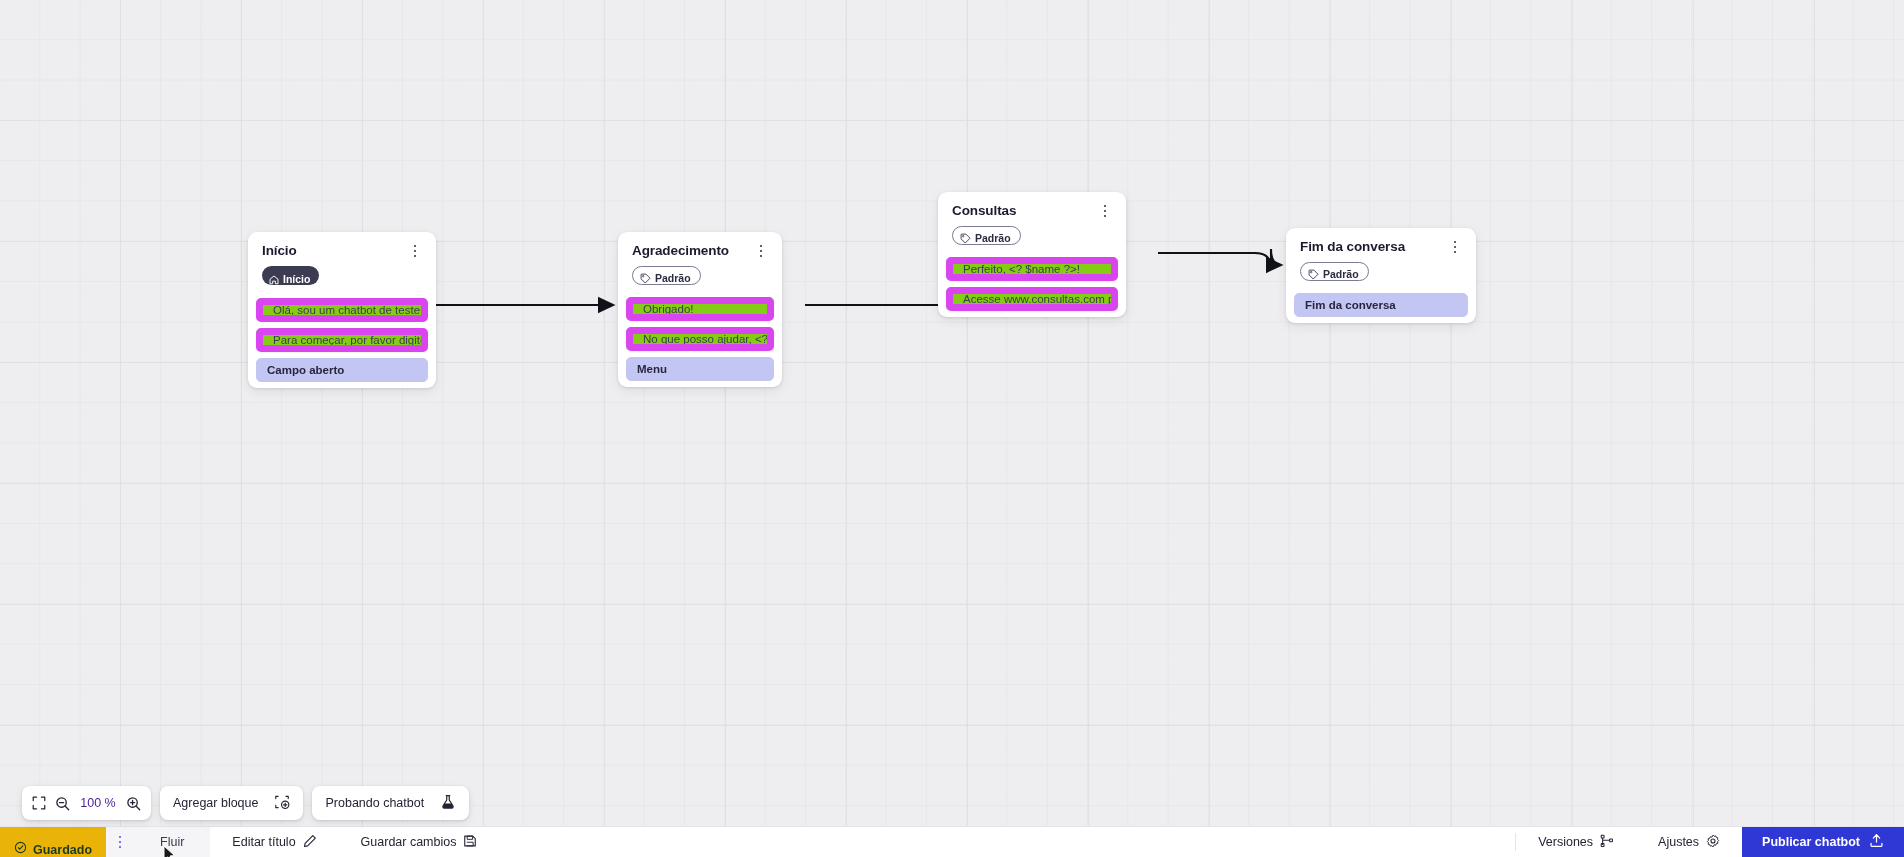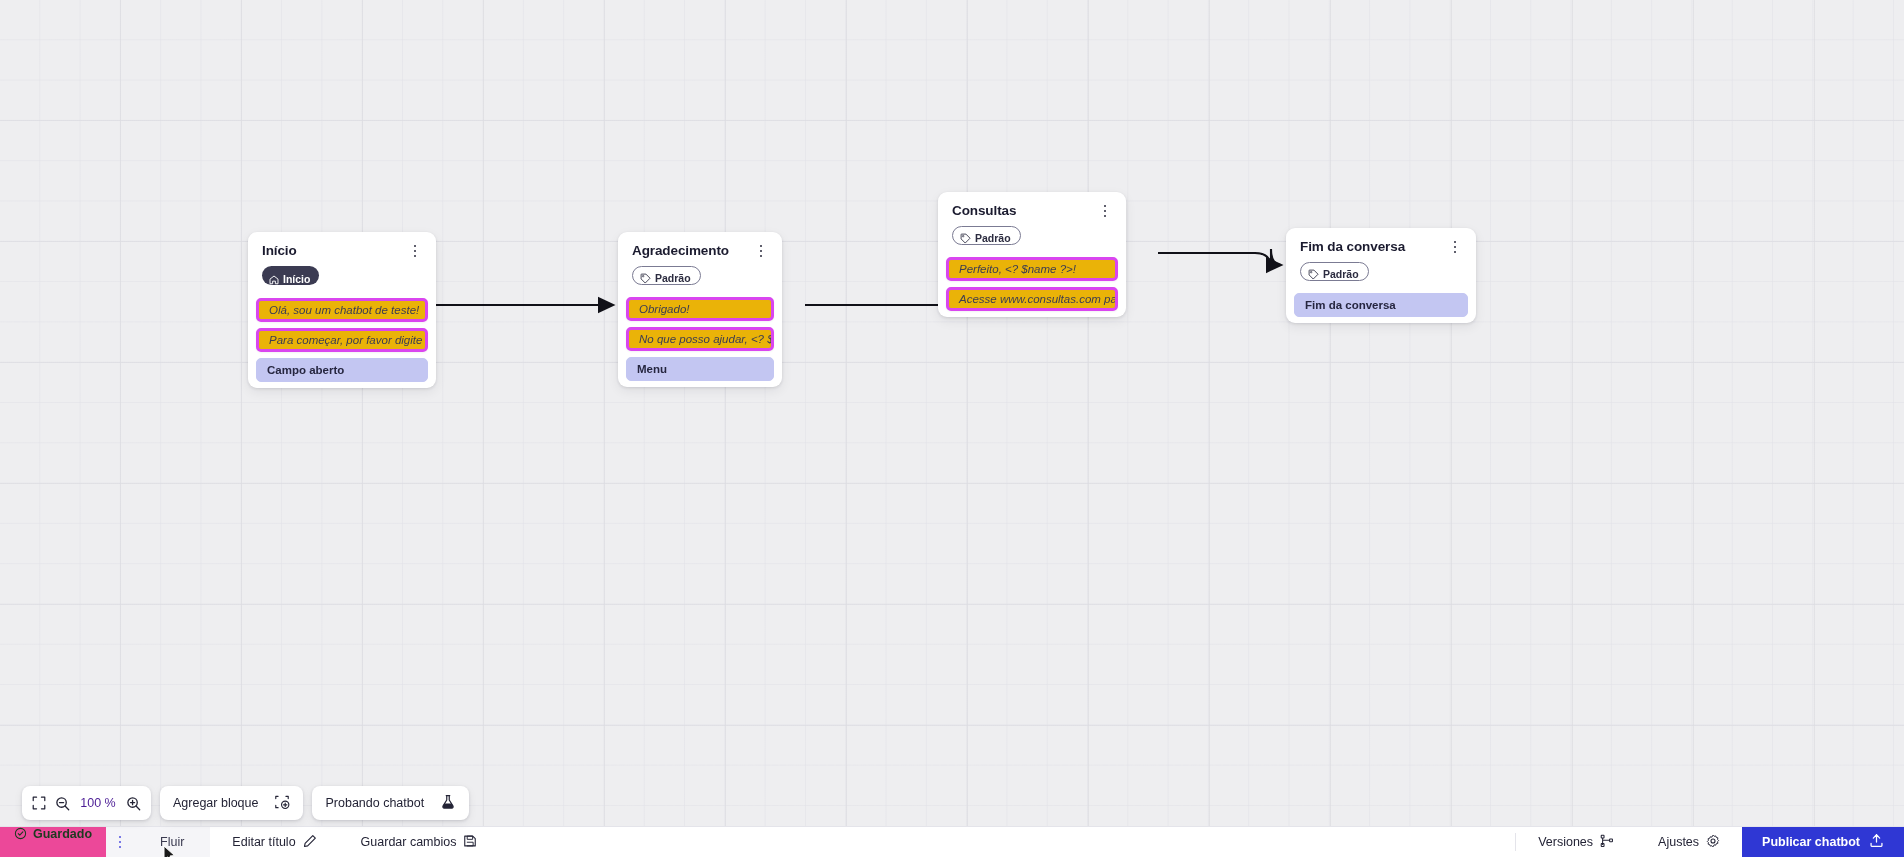--- a/index.html
+++ b/index.html
@@ -88,21 +88,21 @@
   .row {
     height: 24px;
     border-radius: 5px;
     display: flex; align-items: center;
     padding: 0 10px;
     font-size: 11.5px;
     color: #3c3c52;
     white-space: nowrap;
     overflow: hidden;
   }
-  .row.plain { background: #eab308; border: 3px solid #d946ef; box-shadow: 0 1px 2px rgba(22,24,39,0.05); font-style: italic; }
+  .row.plain { background: #84cc16; border: 7px solid #d946ef; box-shadow: 0 1px 2px rgba(22,24,39,0.05); }
   .row.accent { background: #c3c6f2; color: #262640; font-weight: bold; border: 1px solid #c3c6f2; }
 
   
   #float-toolbar {
     position: absolute;
     left: 22px; bottom: 37px;
     display: flex; align-items: center; gap: 9px;
     z-index: 5;
   }
   .tb-group {
@@ -141,23 +141,23 @@
   #statusbar {
     position: absolute;
     left: 0; bottom: 0;
     width: 1904px; height: 31px;
     background: #ffffff;
     border-top: 1px solid #e4e4ea;
     display: flex; align-items: stretch;
     font-size: 12.5px;
   }
   .saved-chip {
-    background: #ec4899;
+    background: #eab308;
     color: #1d3a1f;
-    display: flex; align-items: flex-start; gap: 6px;
+    display: flex; align-items: flex-end; gap: 6px;
     padding: 0 14px 0 14px;
     font-weight: bold;
     font-size: 12.5px;
   }
   .sb-kebab {
     width: 28px;
     display: flex; flex-direction: column; align-items: center; justify-content: center;
     gap: 2.5px;
     cursor: pointer;
     background: #f5f5f8;

